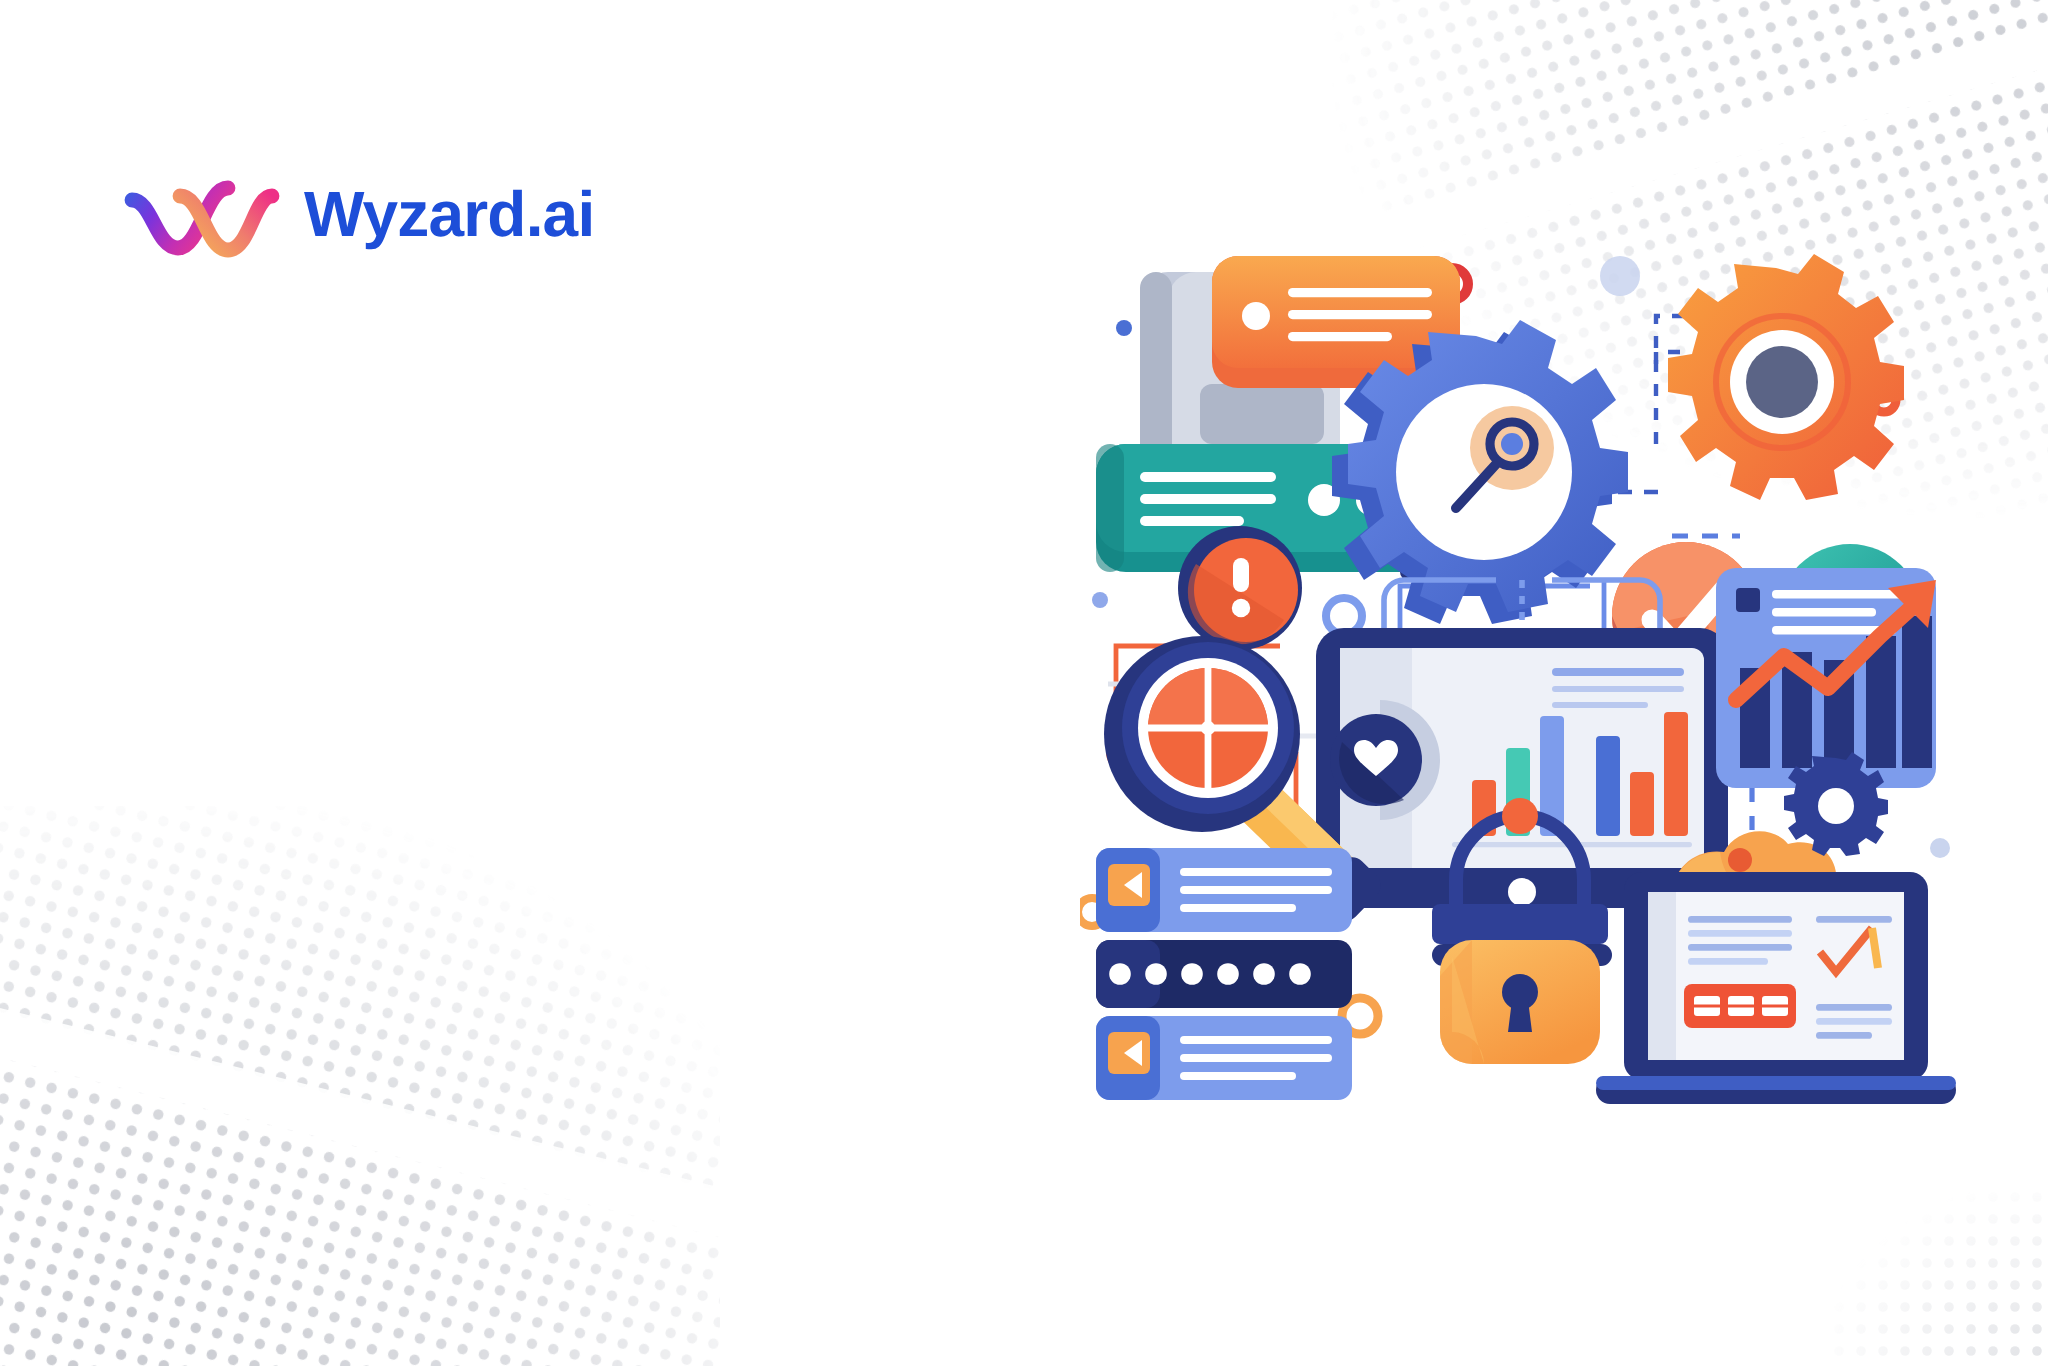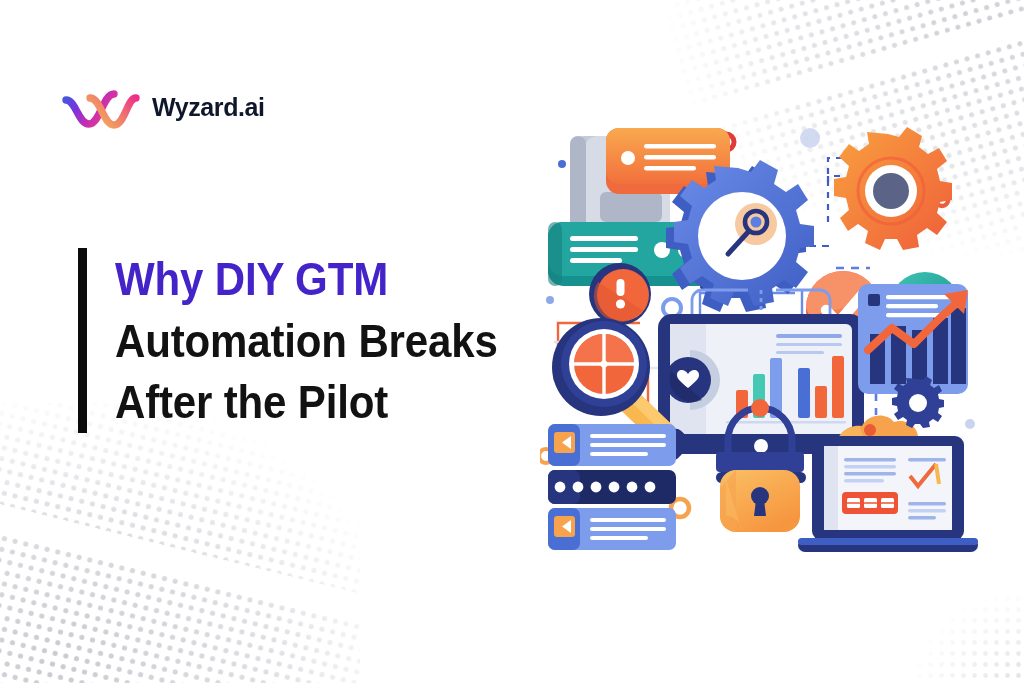--- a/index.html
+++ b/index.html
@@ -43,24 +43,24 @@
     position: absolute;
     left: 62px;
     top: 84px;
     display: flex;
     align-items: center;
     gap: 10px;
   }
   #logo-mark { display: block; }
   #logo-word {
     font-family: "Liberation Sans", sans-serif;
-    font-size: 25px;
+    font-size: 32px;
     font-weight: 700;
     letter-spacing: -.4px;
-    color: #0f172a;
+    color: #1d4ed8;
     line-height: 1;
     white-space: nowrap;
   }
 
   
   #headline-wrap {
     position: absolute;
     left: 78px;
     top: 248px;
     display: flex;
@@ -181,28 +181,20 @@
         </linearGradient>
       </defs>
 
       <path d="M4 16 C14 16 16 40 27 40 C38 40 41 10 52 10" fill="none" stroke="url(#gA)" stroke-width="7.4" stroke-linecap="round"></path>
 
       <path d="M28 14 C39 14 41 41 52 41 C63 41 65 14 74 14" fill="none" stroke="url(#gB)" stroke-width="7.4" stroke-linecap="round"></path>
     </svg>
     <div id="logo-word">Wyzard.ai</div>
   </div>
 
-  <div id="headline-wrap">
-    <div id="accent-bar"></div>
-    <div id="headline">
-      <span class="ln ln1">Why DIY GTM</span>
-      <span class="ln ln2">Automation Breaks</span>
-      <span class="ln ln3">After the Pilot</span>
-    </div>
-  </div>
 
   <div id="illustration">
   <svg width="450" height="440" viewBox="0 0 450 440" aria-hidden="true">
     <defs>
       <linearGradient id="orSh" x1="0" y1="0" x2="0" y2="1">
         <stop offset="0%" stop-color="#f9a94f"></stop>
             <stop offset="100%" stop-color="#f2703c"></stop>
       </linearGradient>
       <linearGradient id="tealSh" x1="0" y1="0" x2="1" y2="1">
         <stop offset="0%" stop-color="#3fc4b2"></stop>

